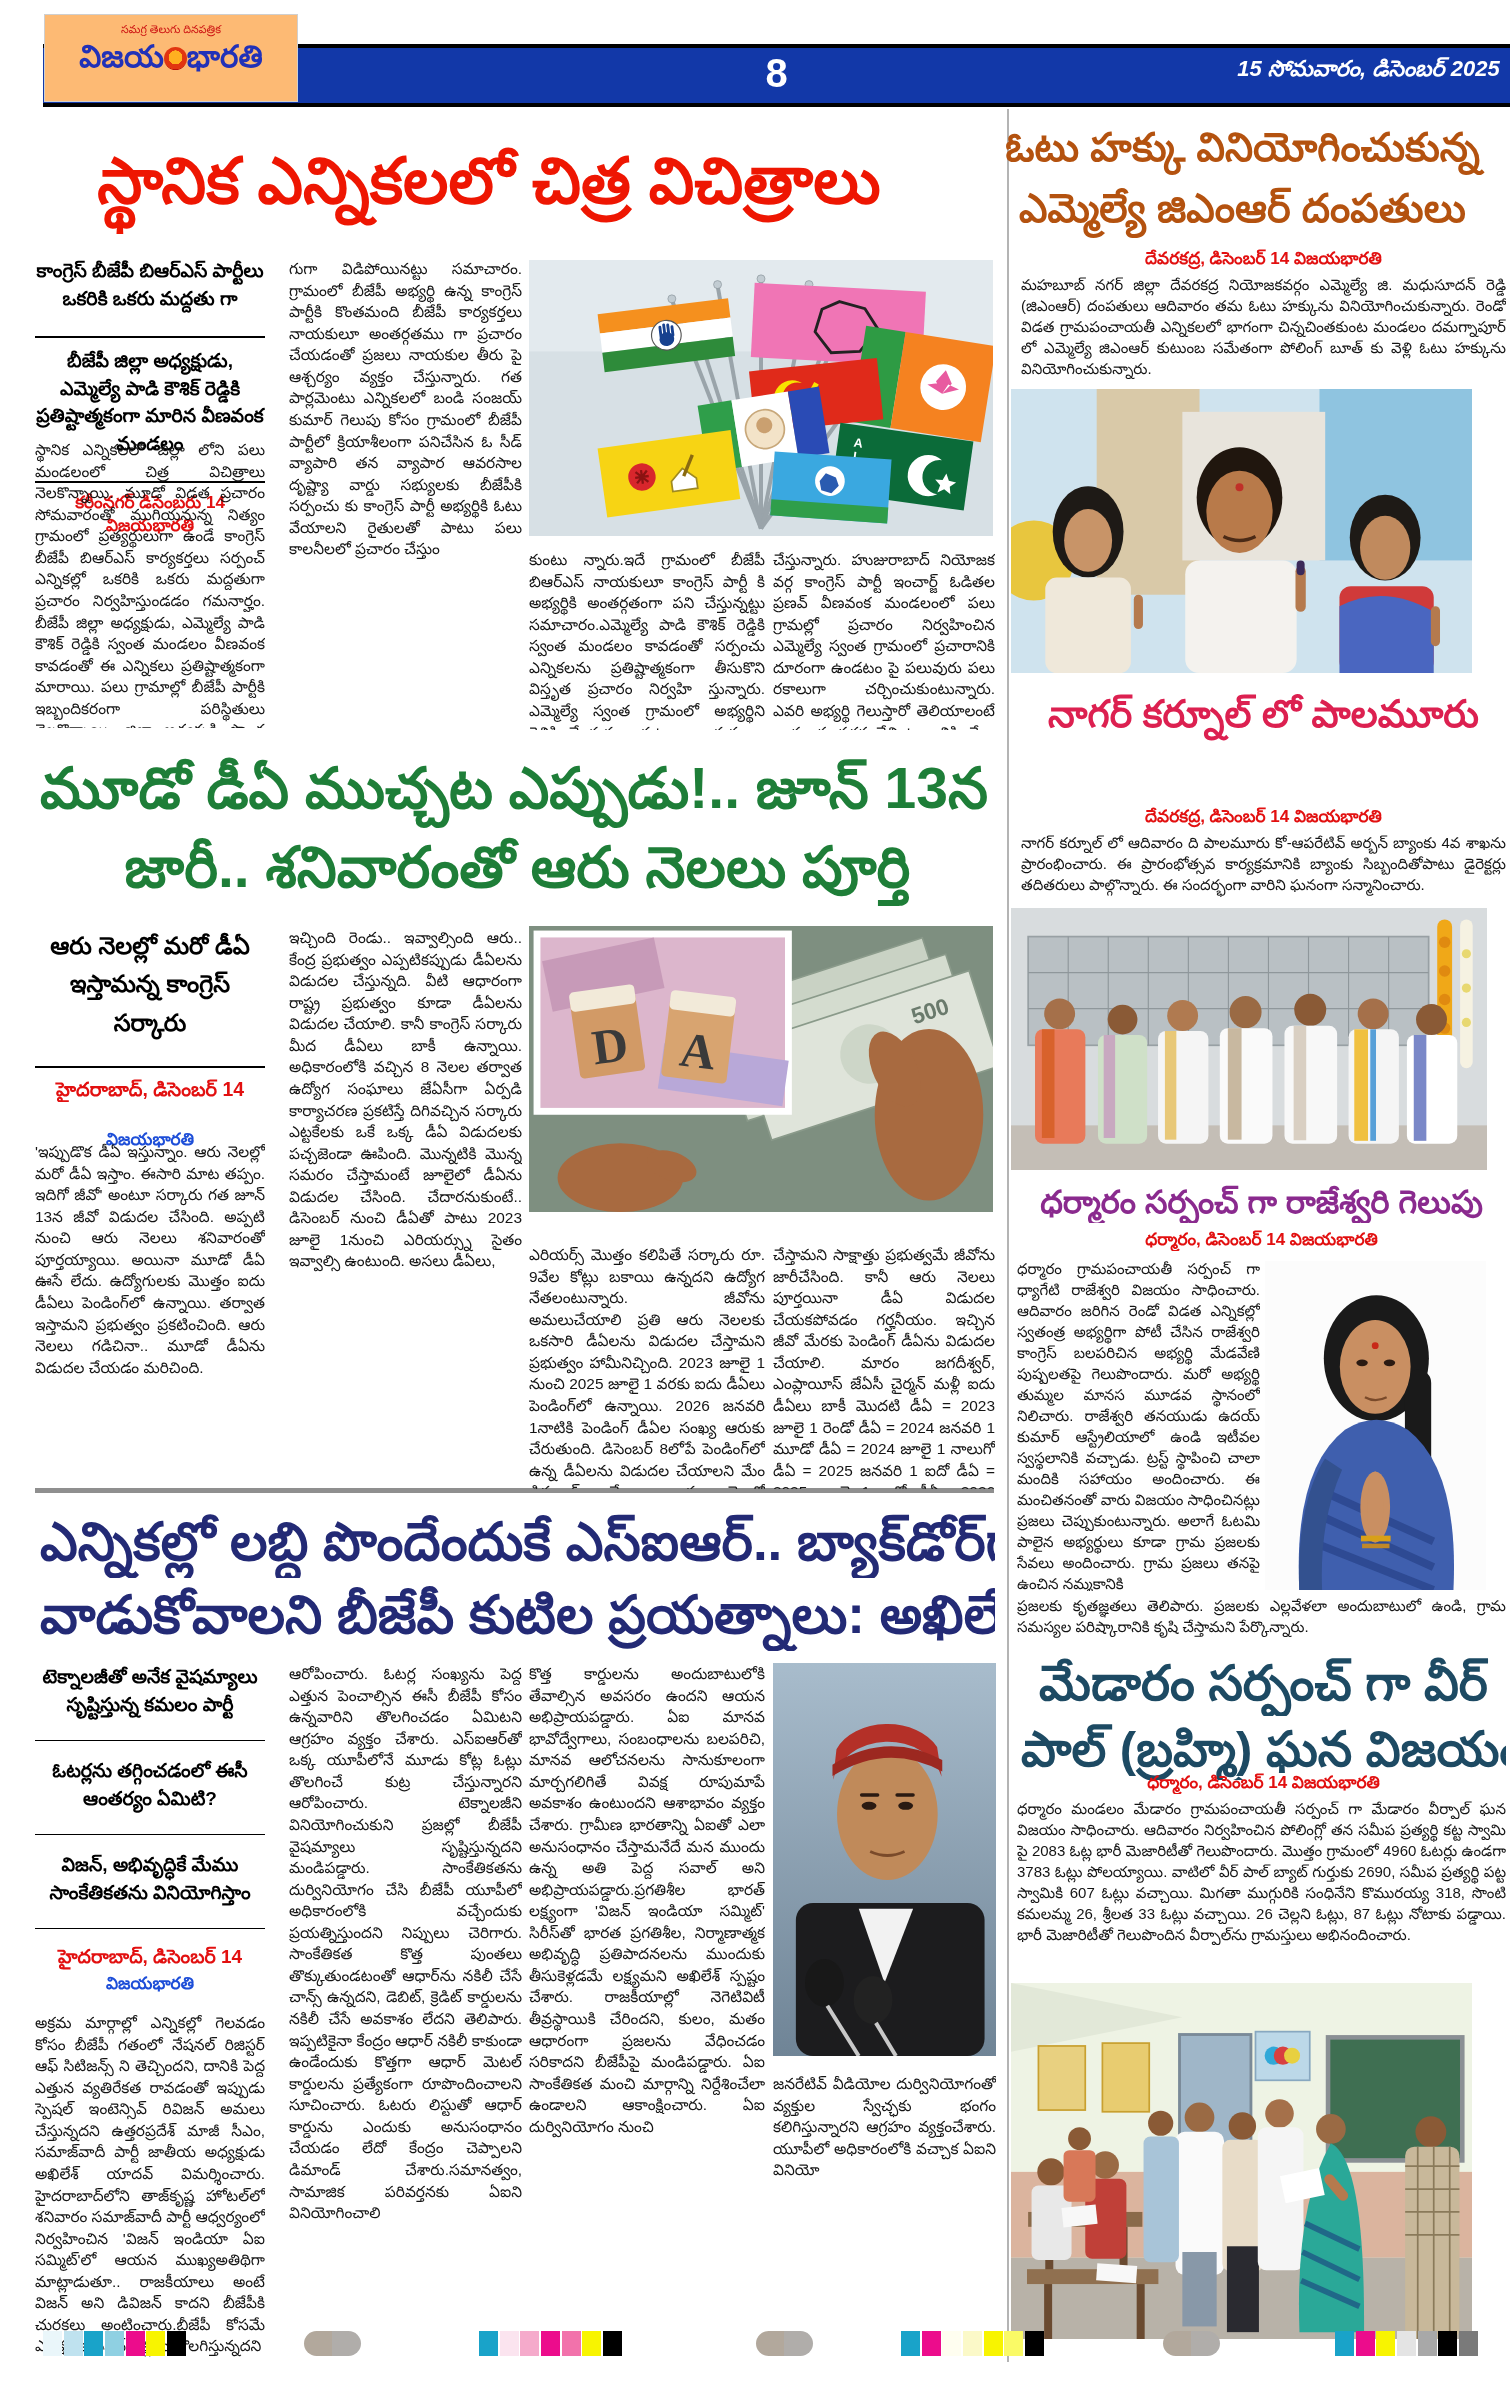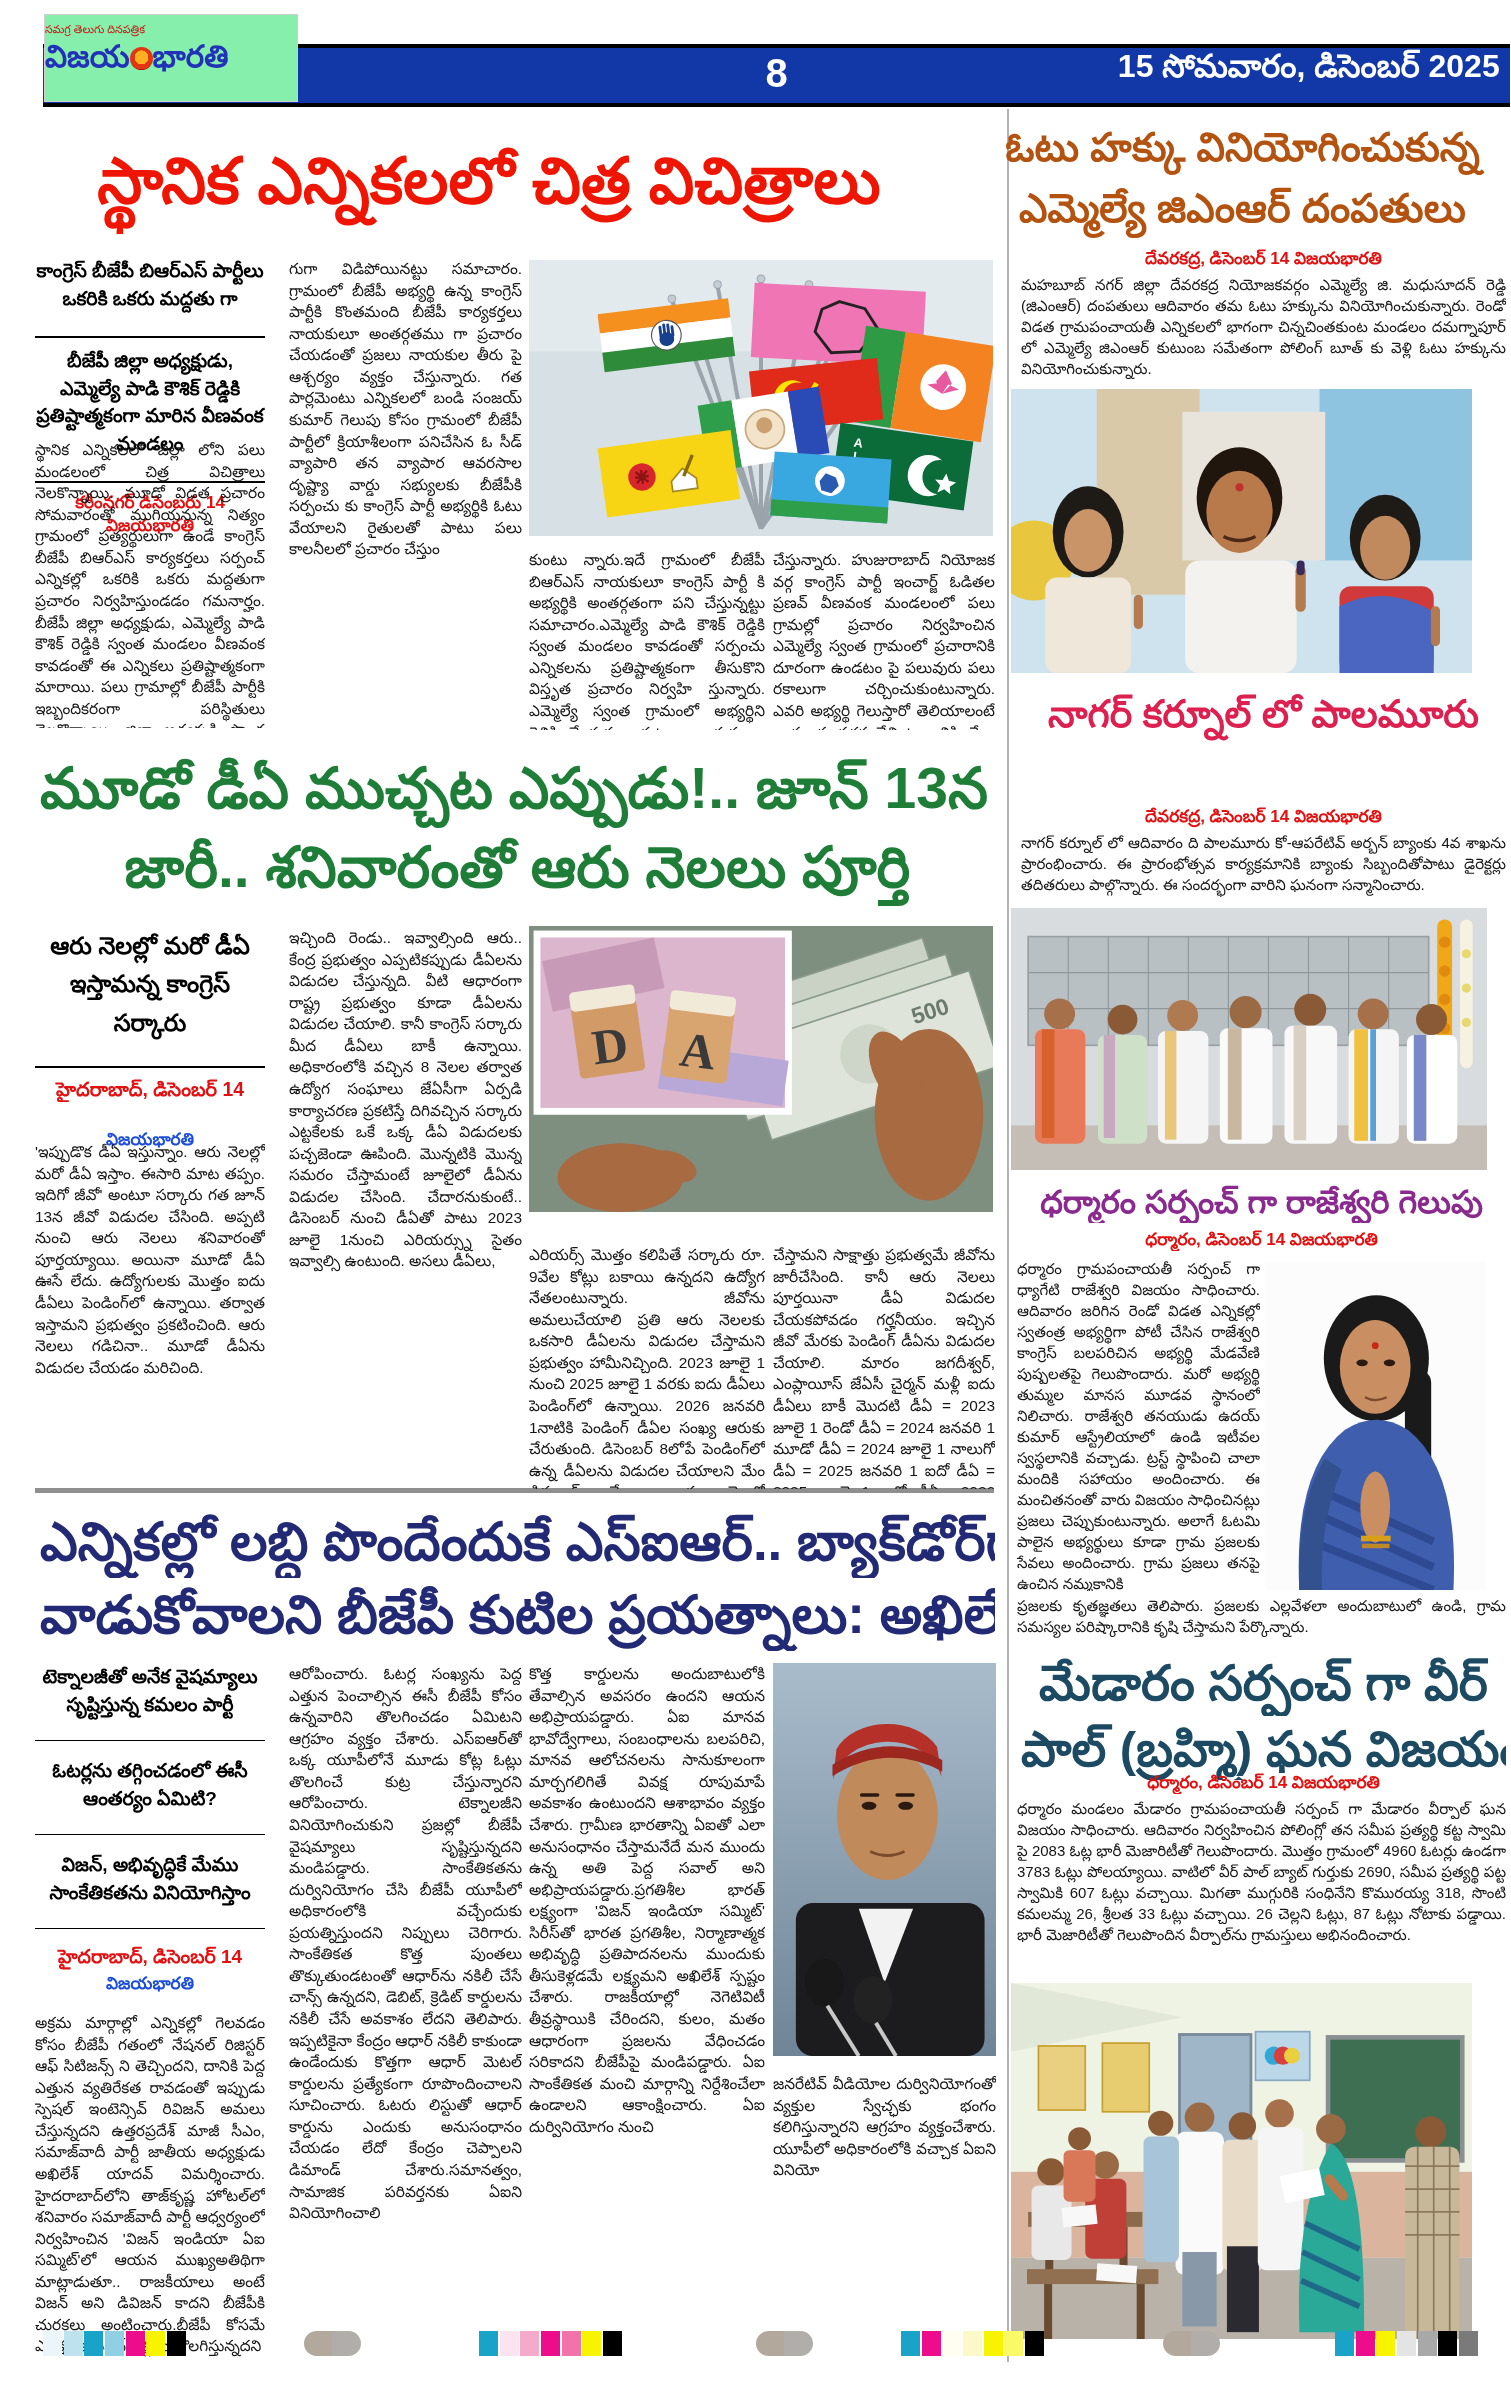--- a/index.html
+++ b/index.html
@@ -11,23 +11,23 @@
   .body-text.sm{font-size:15px;}
   .subhead{font-weight:bold;text-align:center;font-size:19px;line-height:1.45;color:#000;}
   .rule{border-bottom:2.3px solid #000;padding-bottom:24px;margin-bottom:9.1px;}
   .dateline{color:#e21010;font-weight:bold;text-align:center;font-size:17px;line-height:1.3;overflow:hidden;}
   .credit{color:#1d4ed8;font-weight:bold;text-align:center;font-size:17px;}
   
   .mast-bar{left:43px;top:44px;width:1467px;height:55px;background:#1238a8;
             border-top:4px solid #000;border-bottom:4px solid #000;box-sizing:content-box;}
   .mast-num{position:absolute;left:0;right:0;top:3.4px;text-align:center;color:#fff;
             font-size:40px;font-weight:bold;}
-  .mast-date{position:absolute;right:10.3px;top:0;color:#fff;font-size:32px;font-weight:bold;white-space:nowrap;}
-  .logo-box{left:44px;top:14.3px;width:252px;height:86px;background:#86efac;border:1.1px solid #cfcfcf;
-            z-index:5;overflow:hidden;}
+  .mast-date{position:absolute;right:10.3px;top:8px;color:#fff;font-size:22px;font-weight:bold;font-style:italic;white-space:nowrap;}
+  .logo-box{left:44px;top:14.3px;width:252px;height:86px;background:#fdba74;border:1.1px solid #cfcfcf;
+            text-align:center;z-index:5;overflow:hidden;}
   .logo-tag{font-size:11px;color:#cc1111;margin-top:8px;}
   .logo-title{font-size:31px;font-weight:bold;color:#2131b8;line-height:37px;white-space:nowrap;}
   .sun{display:inline-block;width:23px;height:23px;border-radius:50%;vertical-align:-2.3px;
        background:radial-gradient(circle at 50% 45%, #ffb020 0 40%, #e23510 41% 70%, #b80f08 71% 100%);}
   .vline{left:1007px;top:109px;width:1.7px;height:2253px;background:#b4b4b4;}
   .hdiv{left:35px;top:1488px;width:959px;height:5.1px;background:#8f8f8f;}
   
   .ph{overflow:hidden;background:#d8dde0;}
   .ph svg{display:block;width:100%;height:100%;}
   

